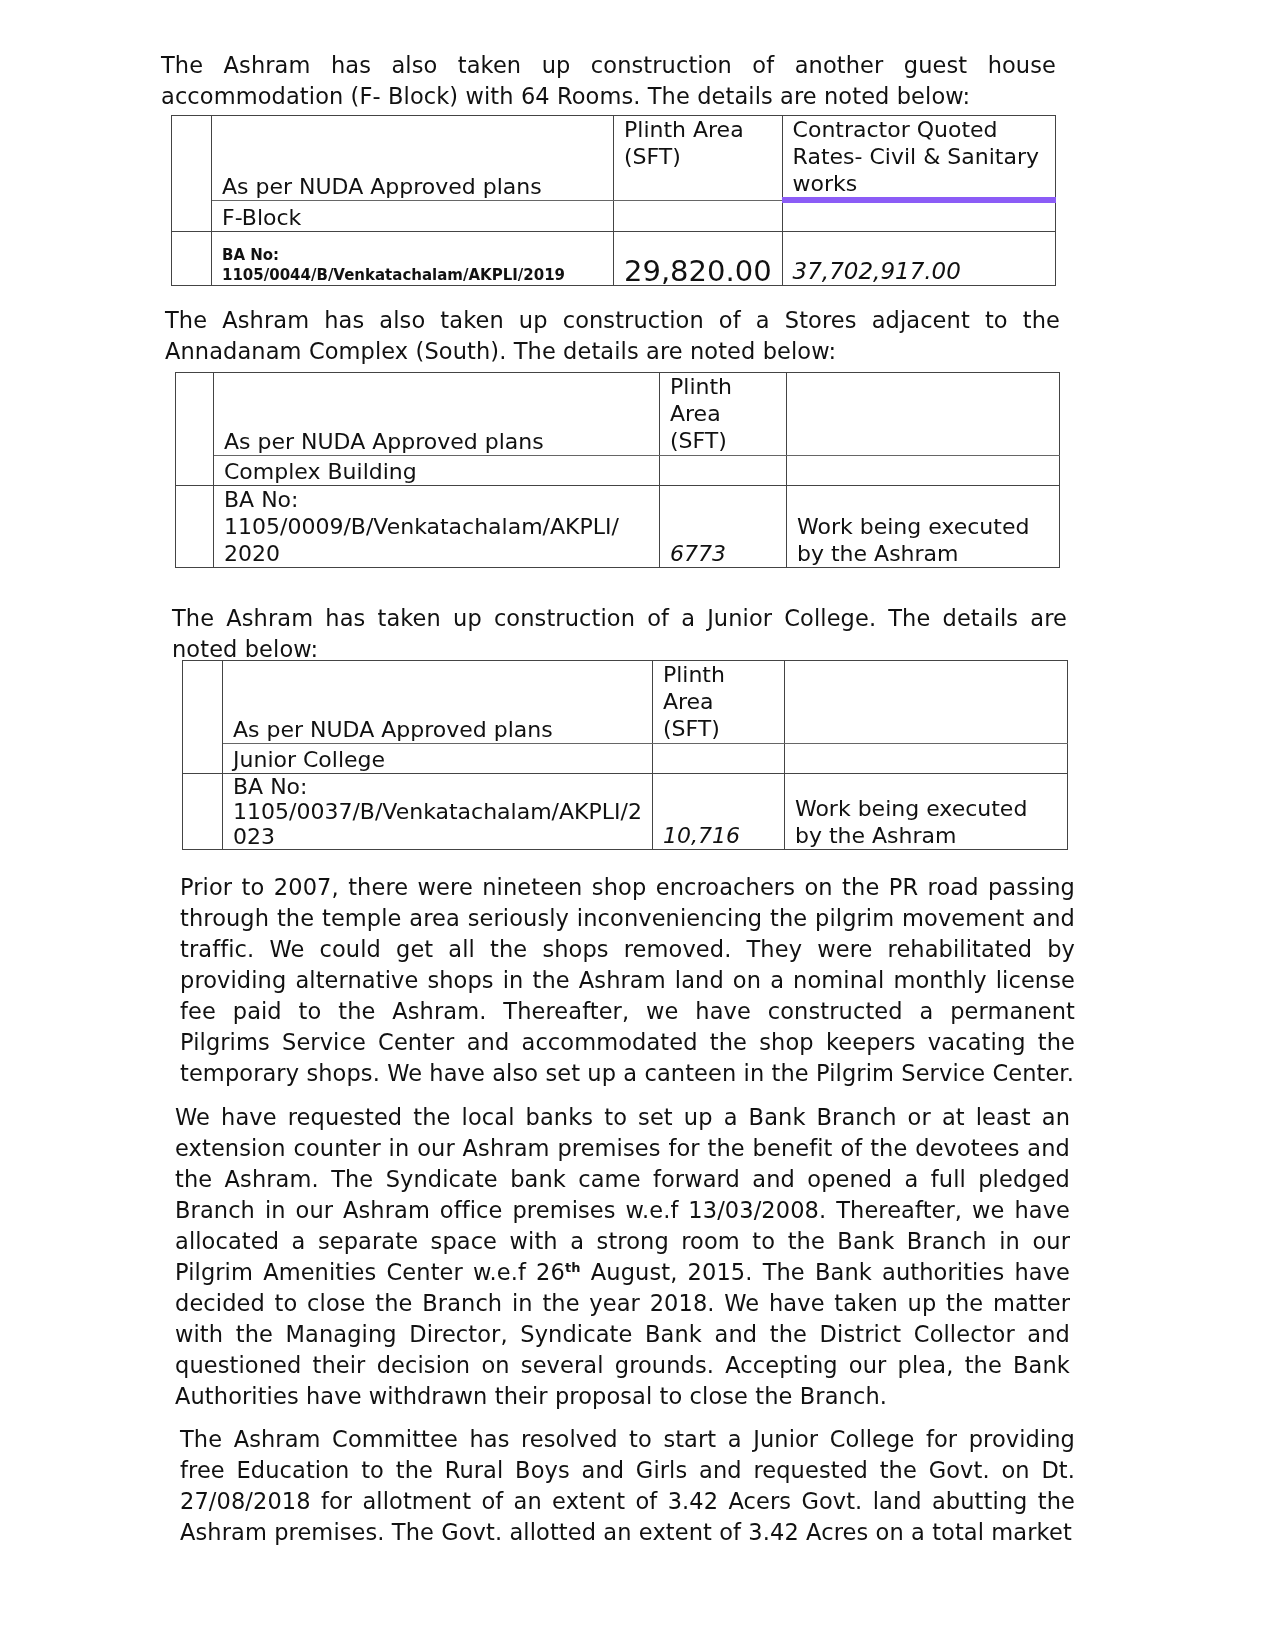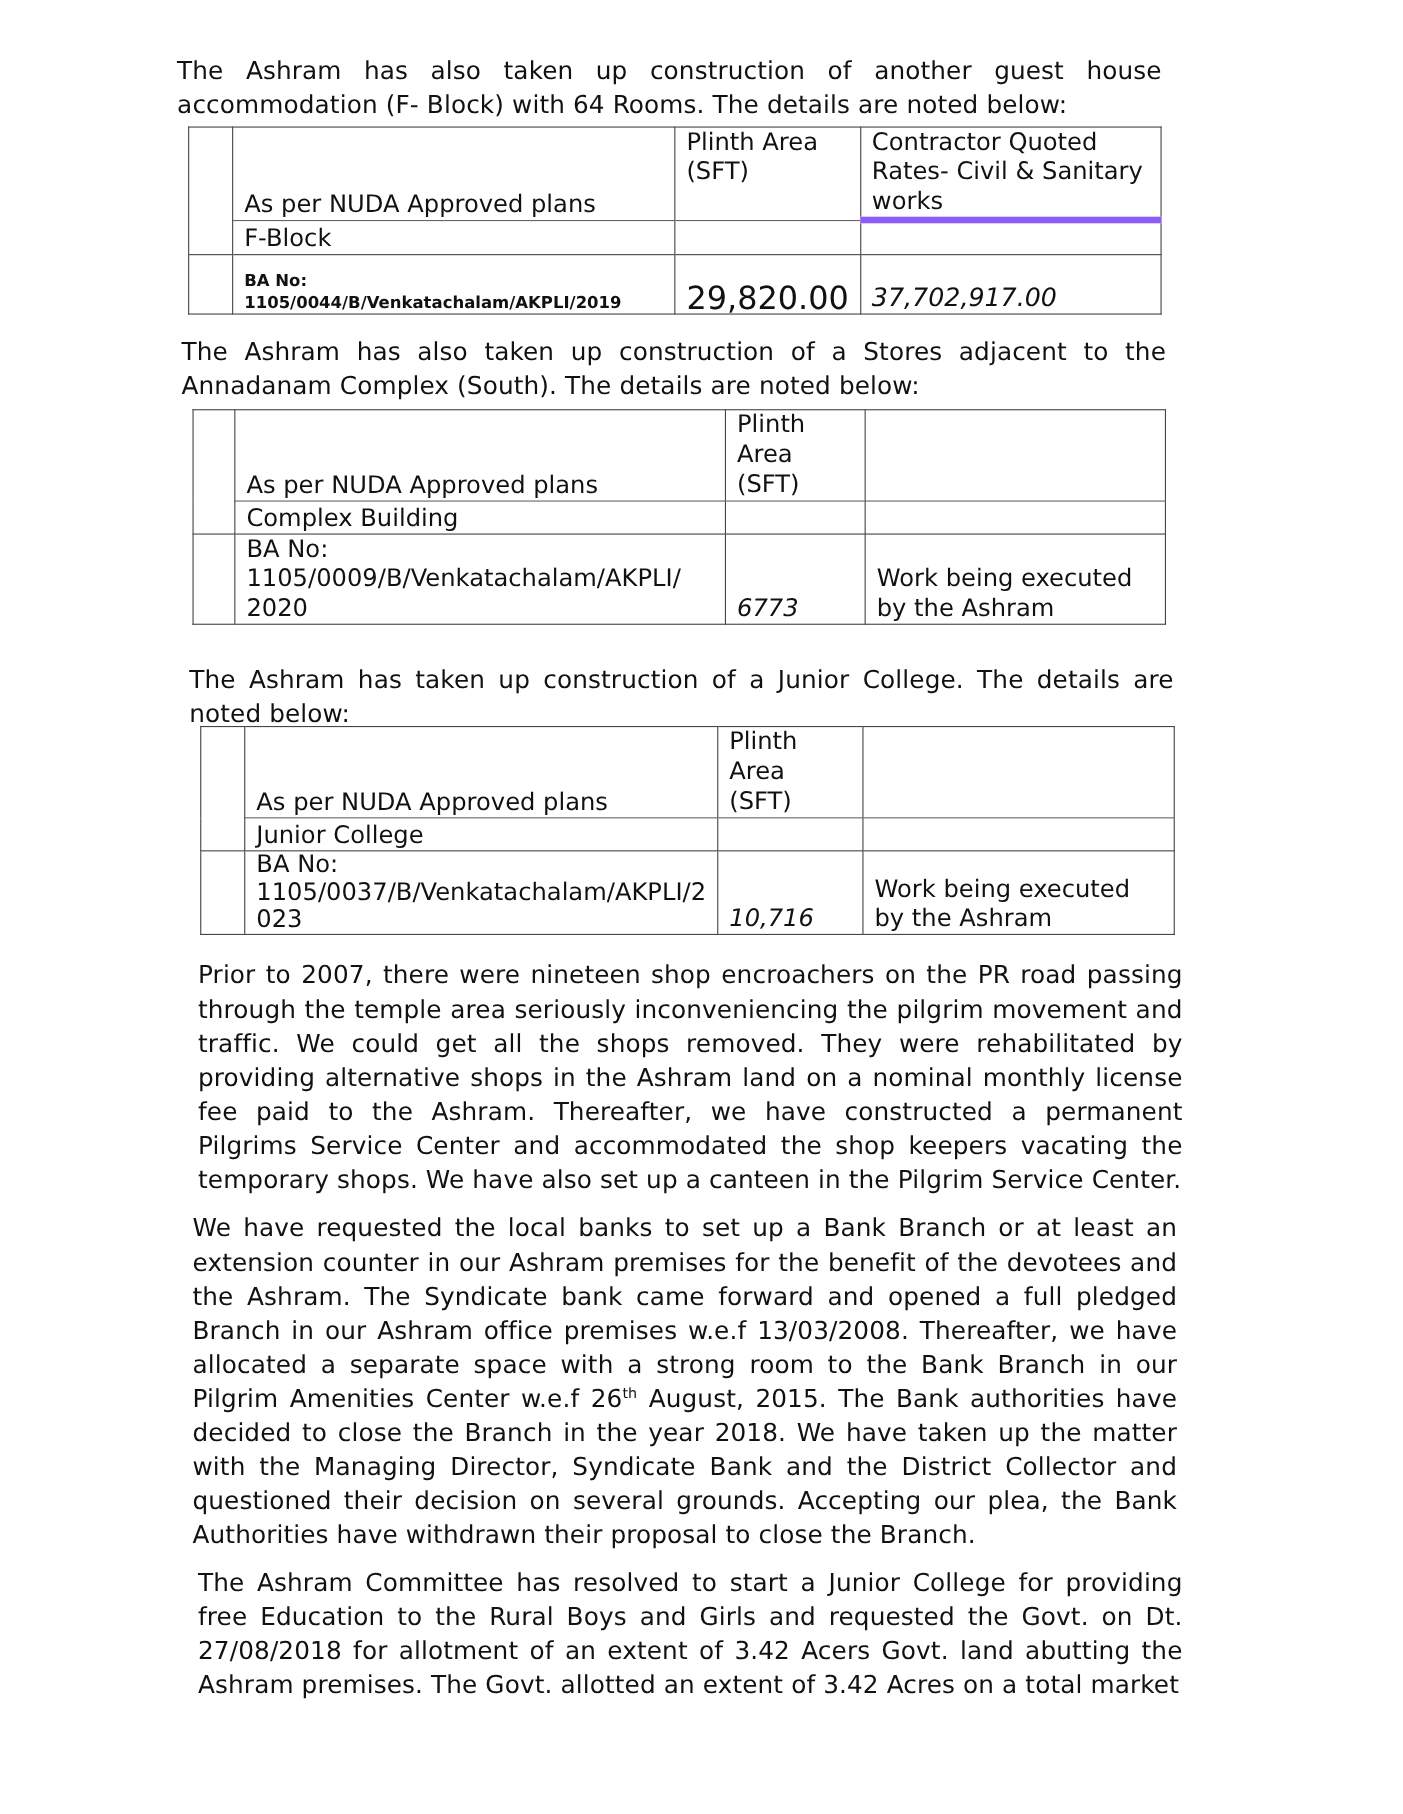--- a/index.html
+++ b/index.html
@@ -5,21 +5,21 @@
   html, body { margin: 0; padding: 0; background: #ffffff; }
   body { width: 1275px; height: 1649px; position: relative; overflow: hidden;
          font-family: "DejaVu Sans", sans-serif; color: #111; }
   .para { position: absolute; font-size: 22.5px; line-height: 31px; text-align: justify;
           letter-spacing: 0.1px; }
   table.dt { position: absolute; border-collapse: collapse; font-size: 22px; line-height: 27px; }
   table.dt td { border: 1.5px solid #444; padding: 0 10px; vertical-align: bottom; }
   table.dt td.idx { padding: 0; }
   .small-bold { font-weight: bold; font-size: 15px; line-height: 20px; }
   .right { text-align: left; font-style: italic; }
-  sup { font-size: 13px; line-height: 0; }
+  sup { font-size: 13px; line-height: 0; font-weight: bold; }
 </style>
 </head>
 <body>
 
 <div class="para" style="left:161px; top:50px; width:895px;">The Ashram has also taken up construction of another guest house accommodation (F- Block) with 64 Rooms. The details are noted below:</div>
 
 <table class="dt" style="left:171px; top:115px; width:885px;">
   <colgroup>
       <col style="width:40px">
       <col style="width:402px">

